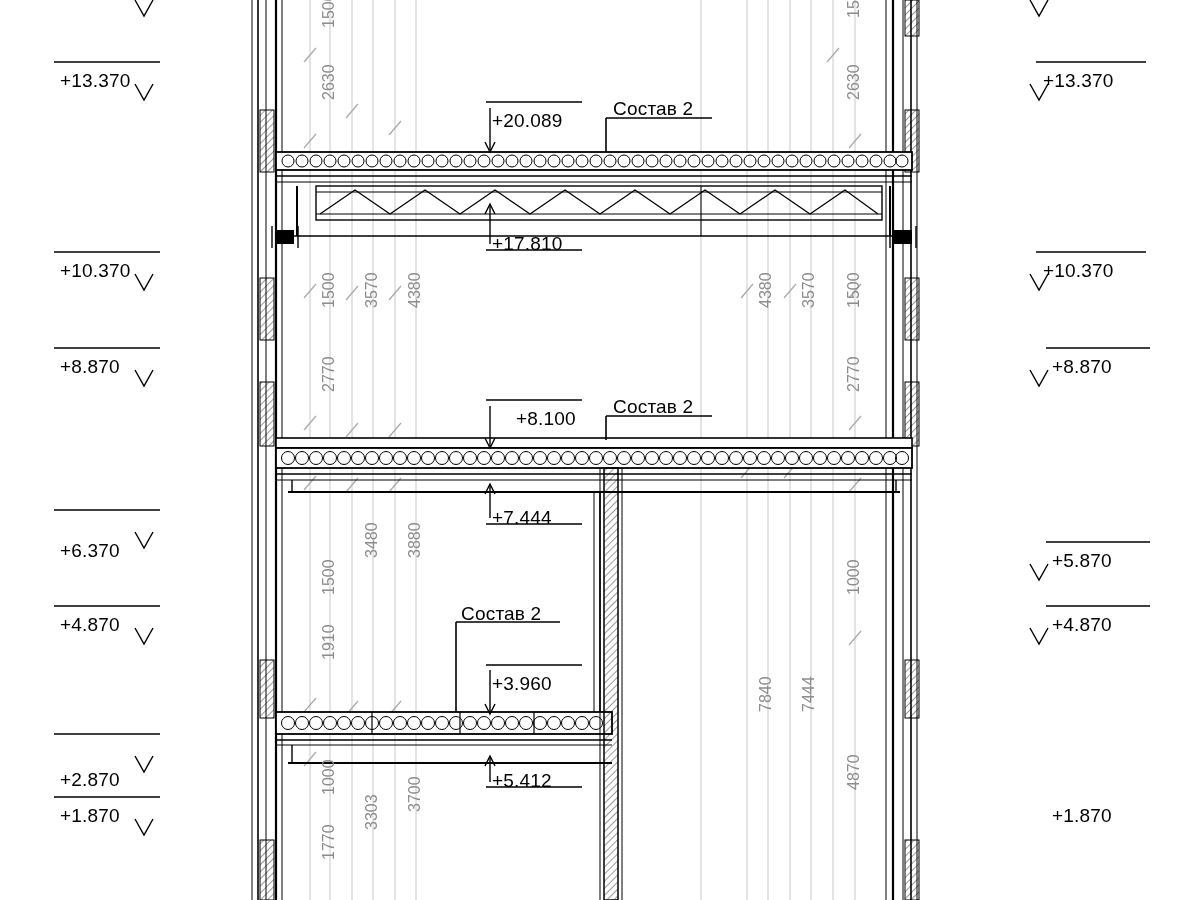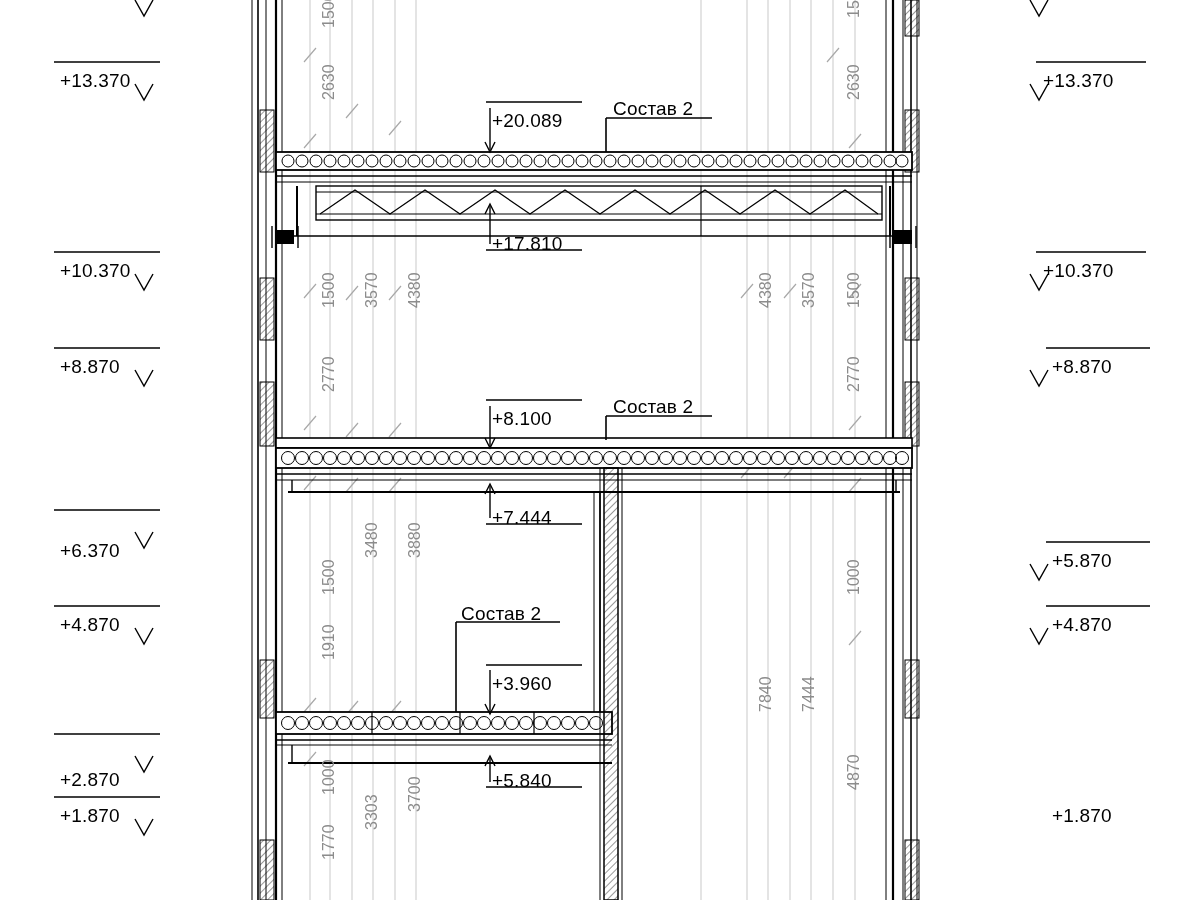--- a/index.html
+++ b/index.html
@@ -388,24 +388,24 @@
     <div class="lbl" style="left:1043px; top:260px;">+10.370</div>
     <div class="lbl" style="left:1052px; top:356px;">+8.870</div>
     <div class="lbl" style="left:1052px; top:550px;">+5.870</div>
     <div class="lbl" style="left:1052px; top:614px;">+4.870</div>
     <div class="lbl" style="left:1052px; top:805px;">+1.870</div>
   </div>
 
   <div>
     <div class="lbl" style="left:492px; top:110px;">+20.089</div>
     <div class="lbl" style="left:492px; top:233px;">+17.810</div>
-    <div class="lbl" style="left:492px; top:408px;">+8.100</div>
+    <div class="lbl" style="left:516px; top:408px;">+8.100</div>
     <div class="lbl" style="left:492px; top:507px;">+7.444</div>
     <div class="lbl" style="left:492px; top:673px;">+3.960</div>
-    <div class="lbl" style="left:492px; top:770px;">+5.840</div>
+    <div class="lbl" style="left:492px; top:770px;">+5.412</div>
   </div>
 
   <div>
     <div class="lbl" style="left:613px; top:98px;">Состав 2</div>
     <div class="lbl" style="left:613px; top:396px;">Состав 2</div>
     <div class="lbl" style="left:461px; top:603px;">Состав 2</div>
   </div>
 
   <div>
     <div class="dimv" style="left:320px; top:28px;"><span>1500</span></div>

